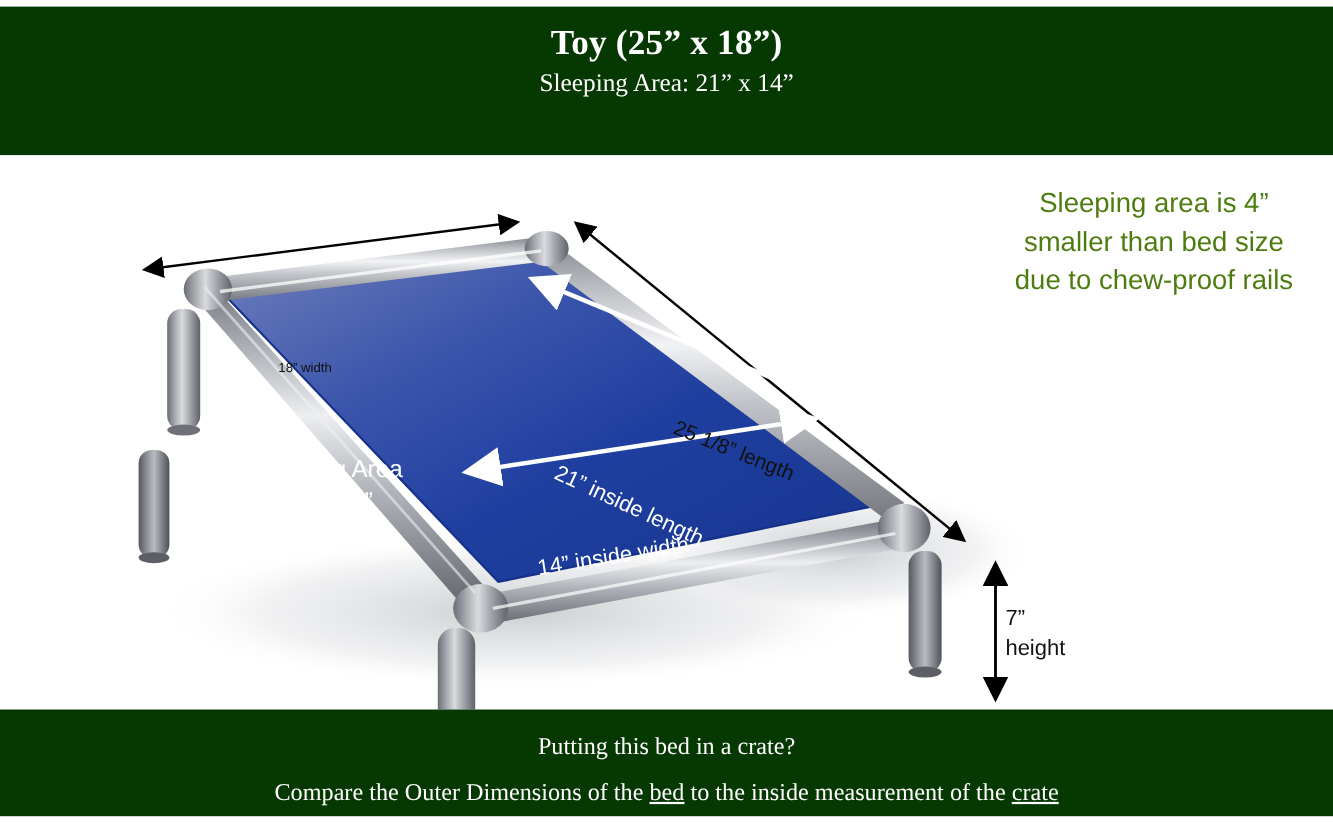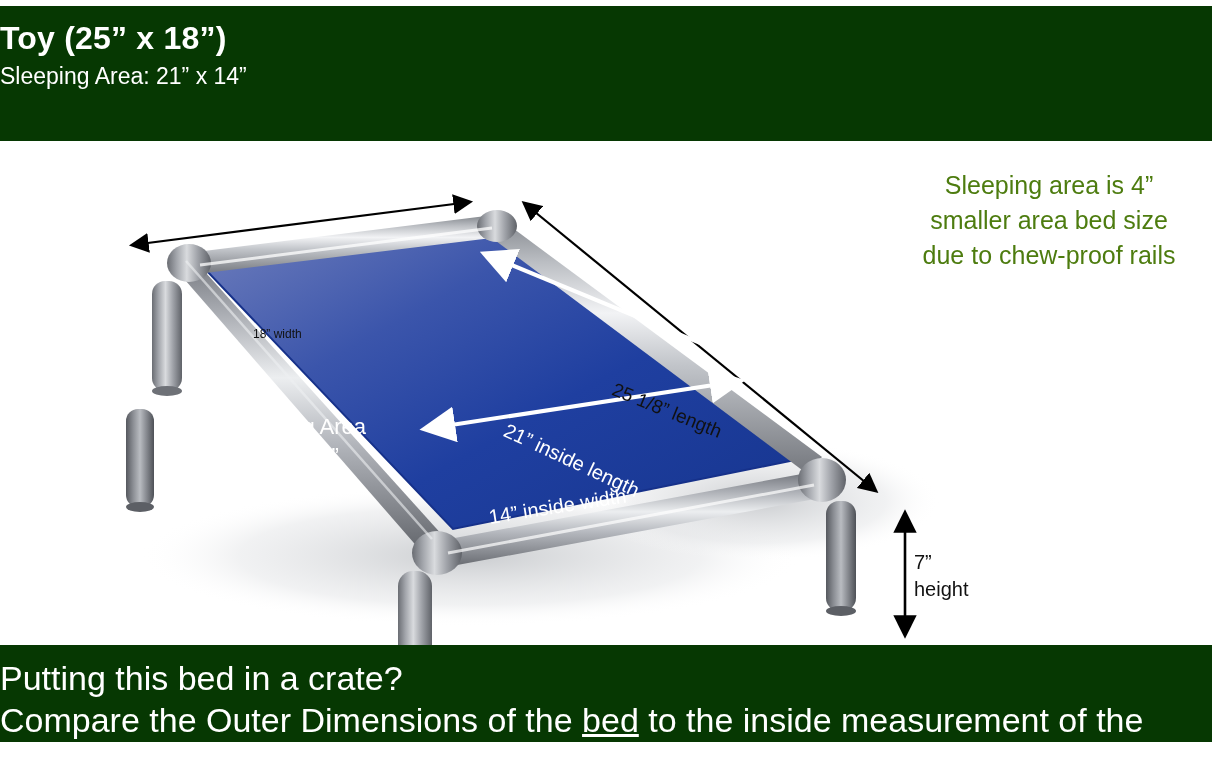--- a/index.html
+++ b/index.html
@@ -18,21 +18,23 @@
     overflow: hidden;
   }
 
   
   .banner {
     position: absolute;
     left: 0;
     width: 1212px;
     background: #063802;
     color: #ffffff;
+    text-align: center;
     box-sizing: border-box;
+    font-family: Liberation Serif, serif;
   }
   #top-banner {
     top: 6px;
     height: 135px;
     padding-top: 12px;
   }
   #bottom-banner {
     top: 645px;
     height: 97px;
     padding-top: 12px;
@@ -42,21 +44,21 @@
     font-weight: bold;
     line-height: 40px;
     letter-spacing: 0.2px;
   }
   .banner-sub {
     font-size: 23px;
     font-weight: normal;
     line-height: 36px;
   }
   .banner-big {
-    font-size: 34px;
+    font-size: 22px;
     font-weight: normal;
     line-height: 42px;
   }
   .u { text-decoration: underline; }
 
   
   #side-note {
     position: absolute;
     left: 886px;
     top: 168px;
@@ -136,21 +138,21 @@
 
 <div id="page">
 
   <div class="banner" id="top-banner">
     <div class="banner-title">Toy (25” x 18”)</div>
     <div class="banner-sub">Sleeping Area: 21” x 14”</div>
   </div>
 
   <div id="side-note">
     <div>Sleeping area is 4”</div>
-    <div>smaller area bed size</div>
+    <div>smaller than bed size</div>
     <div>due to chew-proof rails</div>
   </div>
 
   <div id="diagram">
 
     <svg width="1212" height="504" viewBox="0 0 1212 504">
       <defs>
 
         <linearGradient id="tubeTop" x1="0" y1="0" x2="0" y2="1">
           <stop offset="0%" stop-color="#7f8389"></stop>

